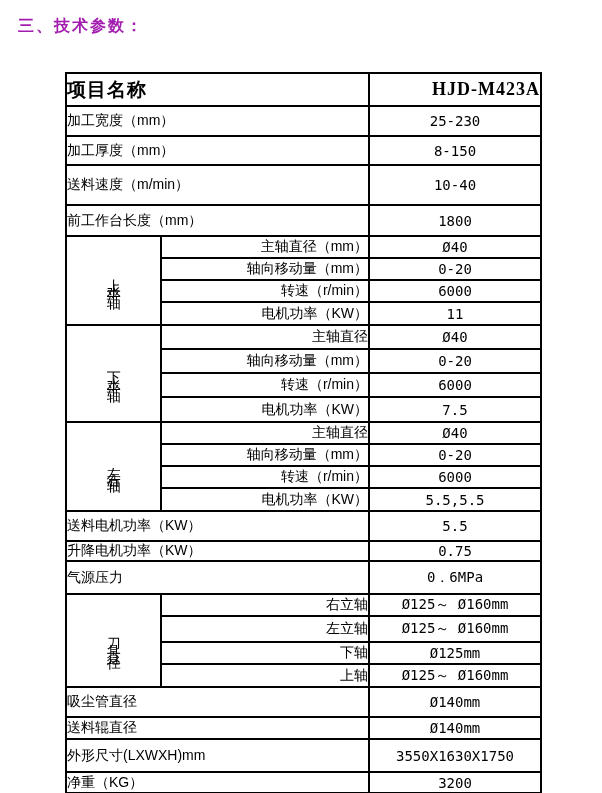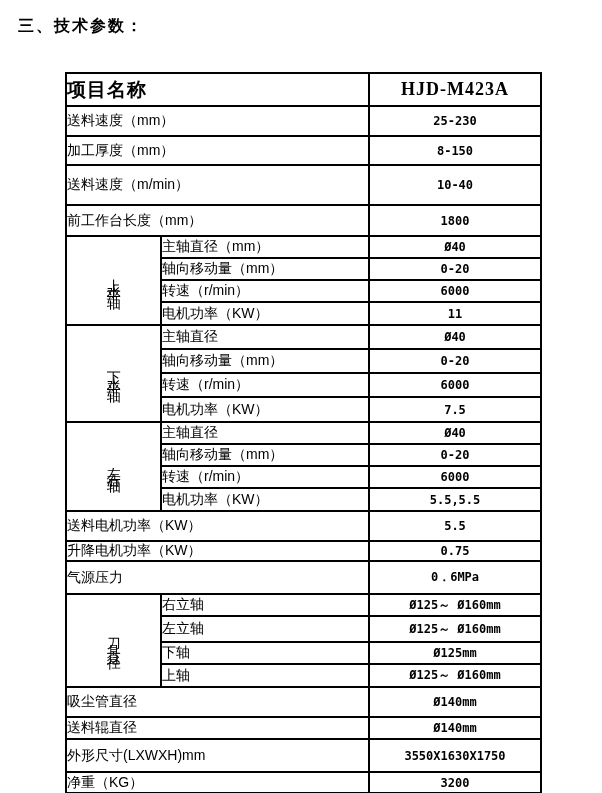--- a/index.html
+++ b/index.html
@@ -10,21 +10,21 @@
     color: #000000;
   }
   .page { position: relative; width: 602px; height: 793px; background: #fff; overflow: hidden; }
 
   .page-title {
     position: absolute;
     left: 18px; top: 16px;
     font-size: 16px;
     font-weight: bold;
     letter-spacing: 2px;
-    color: #000000;
+    color: #a21caf;
   }
 
   table.spec {
     position: absolute;
     left: 65px; top: 72px;
     width: 475px;
     border-collapse: collapse;
     table-layout: fixed;
   }
   table.spec td, table.spec th {
@@ -36,44 +36,43 @@
 
   
   th.hdr-item {
     text-align: left;
     font-size: 19px;
     font-weight: bold;
     padding-left: 9px;
     letter-spacing: 1px;
   }
   th.hdr-model {
-    text-align: center;
+    text-align: right;
     font-family: "Liberation Serif", serif;
     font-weight: bold;
     font-size: 18px;
     letter-spacing: 1px;
   }
 
   
   td.lbl {
     font-size: 14px;
     text-align: left;
     padding-left: 6px;
     vertical-align: middle;
     white-space: nowrap;
   }
-  td.sub { padding-left: 8px; }
+  td.sub { padding-left: 8px; text-align: right; }
 
   
   td.val {
     font-family: "DejaVu Sans Mono", monospace;
-    font-size: 12px;
+    font-size: 14px;
     text-align: center;
     vertical-align: middle;
-    font-weight: bold;
   }
 
   
   td.grp {
     text-align: center;
     vertical-align: middle;
   }
   .vlabel {
     display: inline-block;
     writing-mode: vertical-lr;
@@ -97,21 +96,21 @@
       <col style="width:172px">
     </colgroup>
 
     <tbody>
         <tr style="height:33px">
       <th colspan="2" class="hdr-item">项目名称</th>
       <th class="hdr-model">HJD-M423A</th>
     </tr>
 
     <tr style="height:30px">
-      <td colspan="2" class="lbl">送料速度（mm）</td>
+      <td colspan="2" class="lbl">加工宽度（mm）</td>
       <td class="val">25-230</td>
     </tr>
     <tr style="height:29px">
       <td colspan="2" class="lbl">加工厚度（mm）</td>
       <td class="val">8-150</td>
     </tr>
     <tr style="height:40px">
       <td colspan="2" class="lbl">送料速度（m/min）</td>
       <td class="val">10-40</td>
     </tr>

